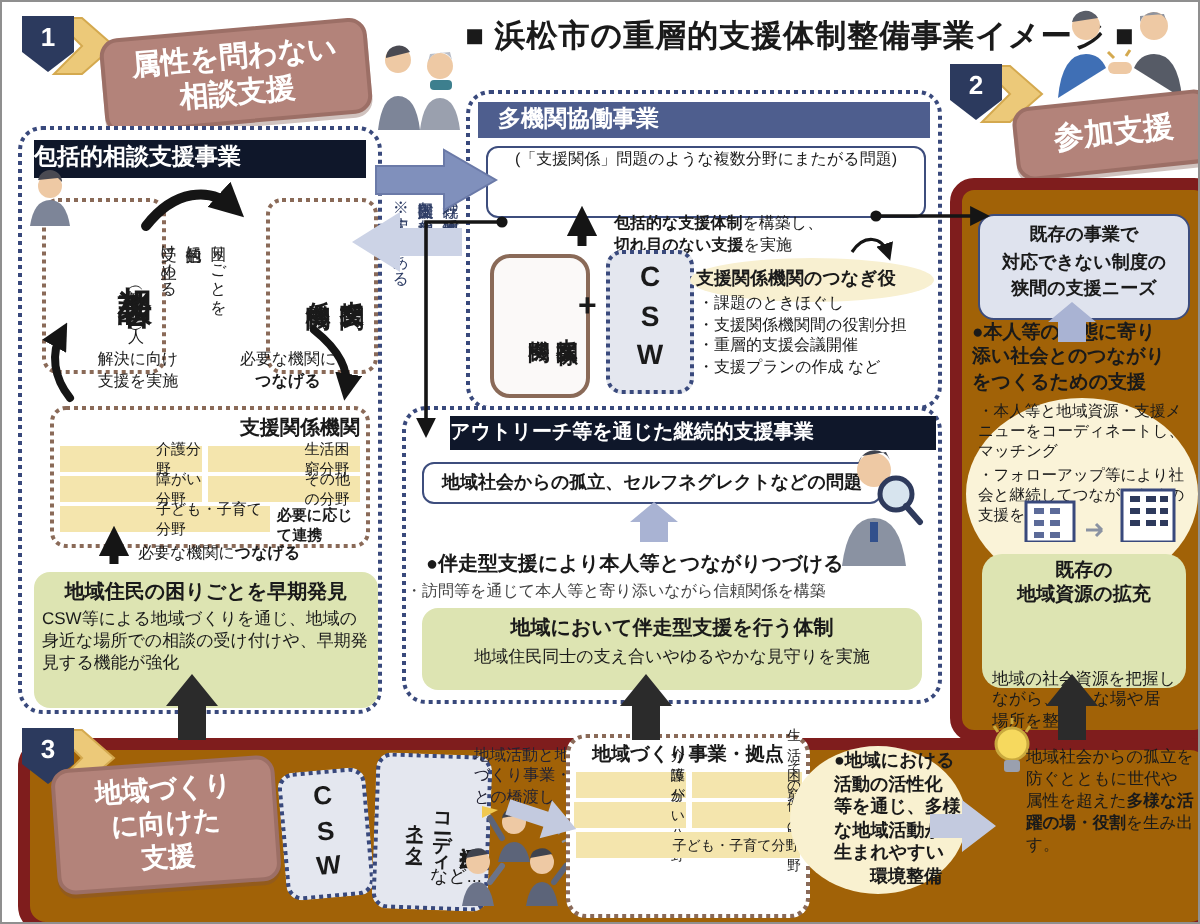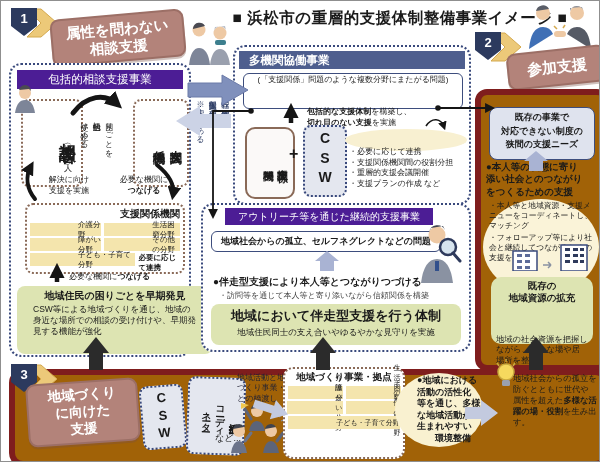--- a/index.html
+++ b/index.html
@@ -6,21 +6,21 @@
   .canvas{position:relative;width:600px;height:462px;background:#fff;border:1px solid #8f8f8f;
           font-family:"Liberation Sans",sans-serif;color:#1a1a1a;overflow:hidden;box-sizing:border-box;}
   .abs{position:absolute;}
   .pre{white-space:pre-line;}
   .vtext{writing-mode:vertical-rl;text-orientation:mixed;}
   .title{font-weight:bold;font-size:15.5px;text-align:center;letter-spacing:.5px;}
   .rose{background:#b3837a;color:#fff;font-weight:bold;text-align:center;border-radius:9px;
         border:2px solid #9c6f66;box-shadow:0 2px 0 rgba(120,80,70,.35);line-height:1.25;}
   .panel-dotted{border:2px dotted #39497c;border-radius:12px;background:#fff;}
   .panel-solid{border:6px solid #7f1d1d;border-radius:12px;background:#a16207;}
-  .hdr{background:#4c1d95;color:#fff;font-weight:normal;text-align:center;}
+  .hdr{background:#0f172a;color:#fff;font-weight:bold;}
   .hdr2{background:#4e5e8e;color:#fff;font-weight:bold;}
   .box-brown-dot{border:2px dotted #8a6a58;border-radius:8px;background:#fff;}
   .box-brown-solid{border:2px solid #8a6a58;border-radius:10px;background:#fbf9f8;}
   .box-navy{border:1.5px solid #3d4d7d;border-radius:6px;background:#fff;}
   .box-csw{background:#e4e7ef;border:2px dotted #39497c;border-radius:8px;}
   .green{background:#dde4b2;border-radius:8px;text-align:center;}
   .cellrow{display:flex;justify-content:center;gap:3px;margin-top:2px;}
   .cell{background:#f4e5ad;font-size:7.5px;height:13px;display:flex;align-items:center;justify-content:center;padding-left:48px;}
   .blob{background:#f8f0d1;border-radius:50%;}
   .navy{color:#2f3e66;}
@@ -75,21 +75,21 @@
       <div class="cellrow">
         <div class="cell" style="width:80px;">子ども・子育て分野</div>
         <div style="width:58px;font-size:7.5px;font-weight:bold;display:flex;align-items:center;justify-content:center;">必要に応じて連携</div>
       </div>
     </div>
 
     <div class="abs" style="left:58px;top:206px;font-size:8px;">
       <span>必要な機関に</span><b>つなげる</b>
     </div>
 
-    <div class="abs green" style="left:6px;top:221px;width:164px;height:62px;padding:3px 16px;">
+    <div class="abs green" style="left:6px;top:221px;width:164px;height:62px;padding:3px 4px;">
       <div style="font-size:10px;font-weight:bold;">地域住民の困りごとを早期発見</div>
       <div style="font-size:8.5px;text-align:left;line-height:1.3;margin-top:1px;">CSW等による地域づくりを通じ、地域の身近な場所での相談の受け付けや、早期発見する機能が強化</div>
     </div>
   </div>
 
   <svg class="abs" style="left:12px;top:84px;" width="24" height="28" viewBox="0 0 24 28">
     <circle cx="12" cy="8" r="6" fill="#eec9a4"></circle>
     <path d="M6,6 a6,6 0 0 1 12,0 l-2,-2 -10,1 z" fill="#4a4a52"></path>
     <path d="M2,28 q2,-13 10,-13 q8,0 10,13 z" fill="#7d8598"></path>
   </svg>
@@ -125,35 +125,36 @@
     <div class="abs box-brown-solid vtext pre" style="left:10px;top:80px;width:40px;height:62px;padding:3px;font-size:10.5px;font-weight:bold;text-align:center;letter-spacing:1px;">支援関係
 機関</div>
 
     <div class="abs" style="left:54px;top:98px;font-size:16px;font-weight:bold;">+</div>
 
     <div class="abs box-csw pre" style="left:68px;top:78px;width:40px;height:66px;font-size:14px;font-weight:bold;text-align:center;line-height:1.4;padding-top:2px;">C
 S
 W</div>
 
     <div class="abs blob" style="left:110px;top:82px;width:122px;height:22px;"></div>
+    <div class="abs" style="left:113px;top:86px;font-size:9px;font-weight:bold;">支援関係機関のつなぎ役</div>
     <div class="abs" style="left:114px;top:100px;font-size:8px;line-height:1.32;">
-      <div>・必要に応じて連携</div>
+      <div>・課題のときほぐし</div>
       <div>・支援関係機関間の役割分担</div>
       <div>・重層的支援会議開催</div>
       <div>・支援プランの作成 など</div>
     </div>
   </div>
 
   <div class="abs panel-dotted" style="left:200px;top:202px;width:266px;height:145px;">
-    <div class="abs hdr" style="left:22px;top:3px;width:208px;height:17px;font-size:10px;line-height:17px;">アウトリーチ等を通じた継続的支援事業</div>
+    <div class="abs hdr" style="left:22px;top:3px;width:243px;height:17px;font-size:10px;line-height:17px;">アウトリーチ等を通じた継続的支援事業</div>
     <div class="abs box-navy" style="left:8px;top:26px;width:228px;height:19px;font-size:9px;font-weight:bold;text-align:center;line-height:18px;">地域社会からの孤立、セルフネグレクトなどの問題</div>
     <div class="abs" style="left:10px;top:70px;font-size:10px;font-weight:bold;">●伴走型支援により本人等とつながりつづける</div>
-    <div class="abs" style="left:16px;top:85px;font-size:8px;color:#444;">・訪問等を通じて本人等と寄り添いながら信頼関係を構築</div>
+    <div class="abs" style="left:0;top:85px;font-size:8px;color:#444;">・訪問等を通じて本人等と寄り添いながら信頼関係を構築</div>
     <div class="abs green" style="left:8px;top:99px;width:250px;height:38px;padding-top:3px;">
-      <div style="font-size:13px;font-weight:bold;">地域において伴走型支援を行う体制</div>
+      <div style="font-size:10px;font-weight:bold;">地域において伴走型支援を行う体制</div>
       <div style="font-size:8.5px;margin-top:2px;">地域住民同士の支え合いやゆるやかな見守りを実施</div>
     </div>
   </div>
 
   <svg class="abs" style="left:416px;top:222px;" width="46" height="60" viewBox="0 0 46 60">
     <circle cx="20" cy="12" r="8.5" fill="#eec9a4"></circle>
     <path d="M12,9 a8.5,8.5 0 0 1 16,-2 l-2,-4 -12,2 z" fill="#3f434e"></path>
     <path d="M4,60 q3,-24 16,-24 q13,0 16,24 z" fill="#8a92a2"></path>
     <rect x="18" y="38" width="4" height="10" fill="#32508c"></rect>
     <circle cx="31" cy="24" r="8" fill="#d7e4ee" stroke="#2e3a5c" stroke-width="2.5"></circle>

